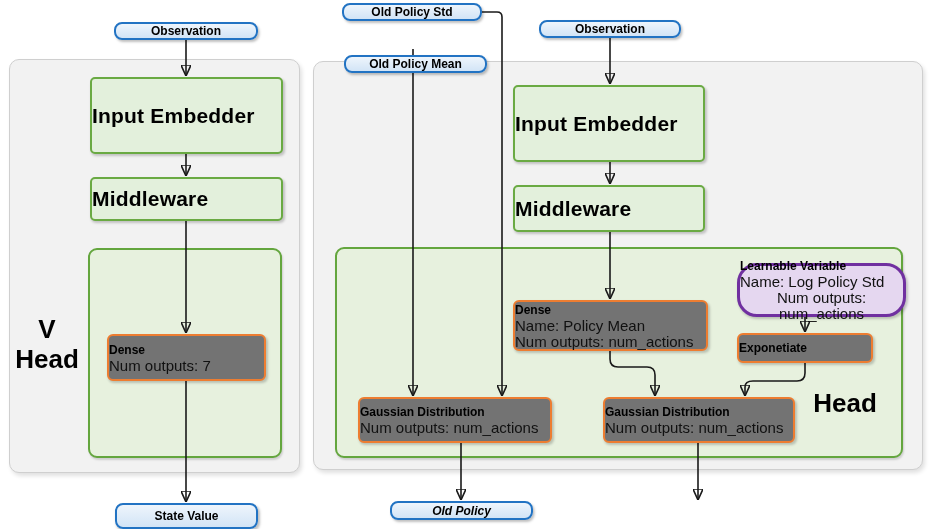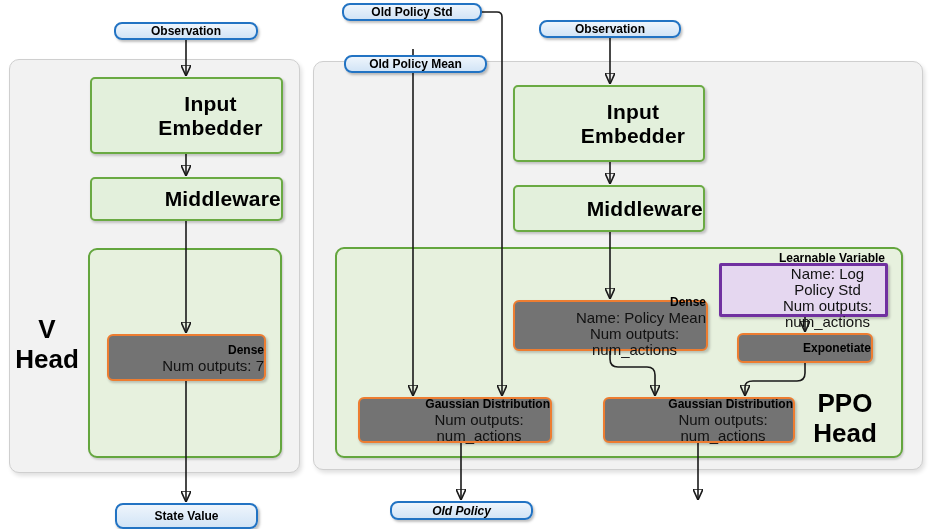--- a/index.html
+++ b/index.html
@@ -24,40 +24,40 @@
     border:2.5px solid #64a63e;
     border-radius:9px;
     box-sizing:border-box;
     box-shadow:1px 2px 2px rgba(0,0,0,0.15);
   }
   .node{
     position:absolute;
     box-sizing:border-box;
     display:flex;
     flex-direction:column;
-    align-items:flex-end;
+    align-items:flex-start;
     justify-content:center;
     text-align:center;
     box-shadow:1.5px 2px 2.5px rgba(0,0,0,0.2);
-    padding-left:48px;
   }
   .green{
     background:#e3f0dc;
     border:2px solid #6aaa43;
     border-radius:5px;
   }
   .orange{
     background:#737373;
     border:2.5px solid #ed7d31;
     border-radius:6px;
   }
   .purple{
     background:#e5d7f0;
     border:3px solid #7030a0;
-    border-radius:2px;
+    border-radius:20px;
+    margin-left:18px;
   }
   .pill{
     position:absolute;
     box-sizing:border-box;
     display:flex;
     align-items:center;
     justify-content:center;
     background:linear-gradient(#eef5fc,#d2e4f6);
     border:2px solid #2273c3;
     border-radius:8px;
@@ -195,17 +195,16 @@
     <div class="node-title">Learnable Variable</div>
     <div class="node-line">Name: Log Policy Std</div>
     <div class="node-line">Num outputs: num_actions</div>
   </div>
 
   <div class="side-label" style="left:8px;top:314px;width:78px;">
     <div>V</div>
     <div>Head</div>
   </div>
   <div class="side-label" style="left:799px;top:388px;width:92px;">
-    <div>PPO</div>
     <div>Head</div>
   </div>
 
 </div>
 
 </body></html>

